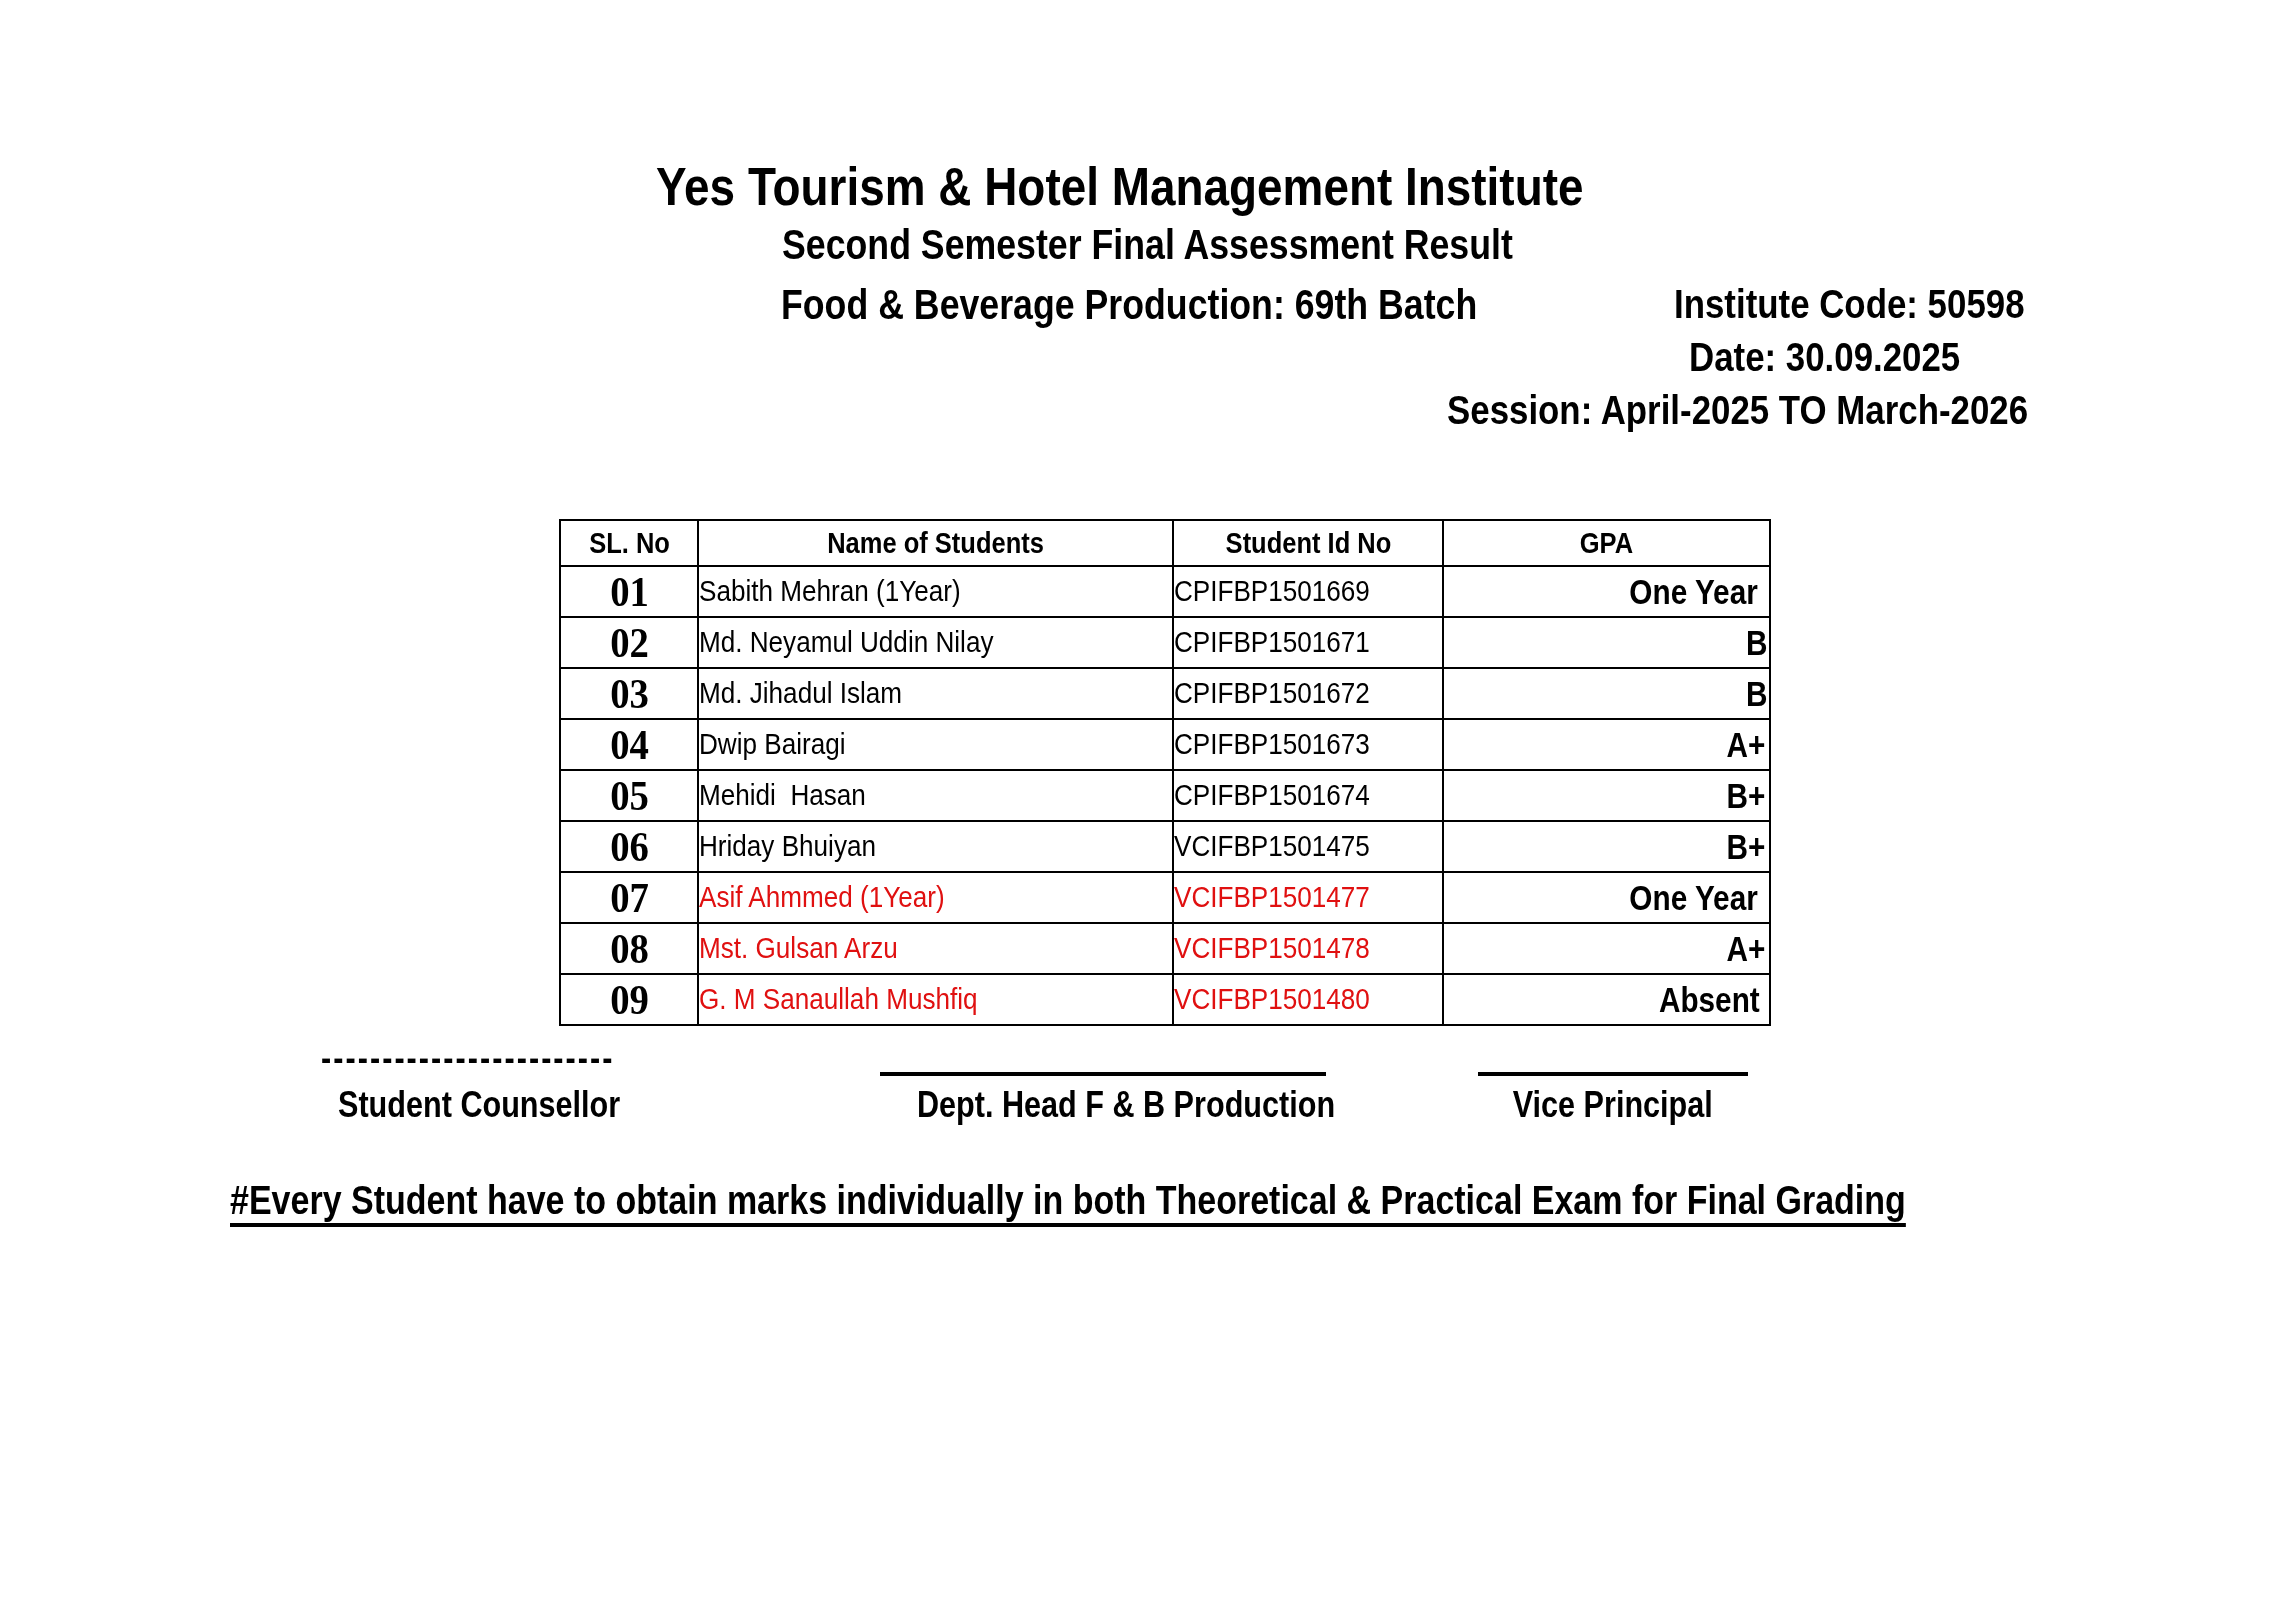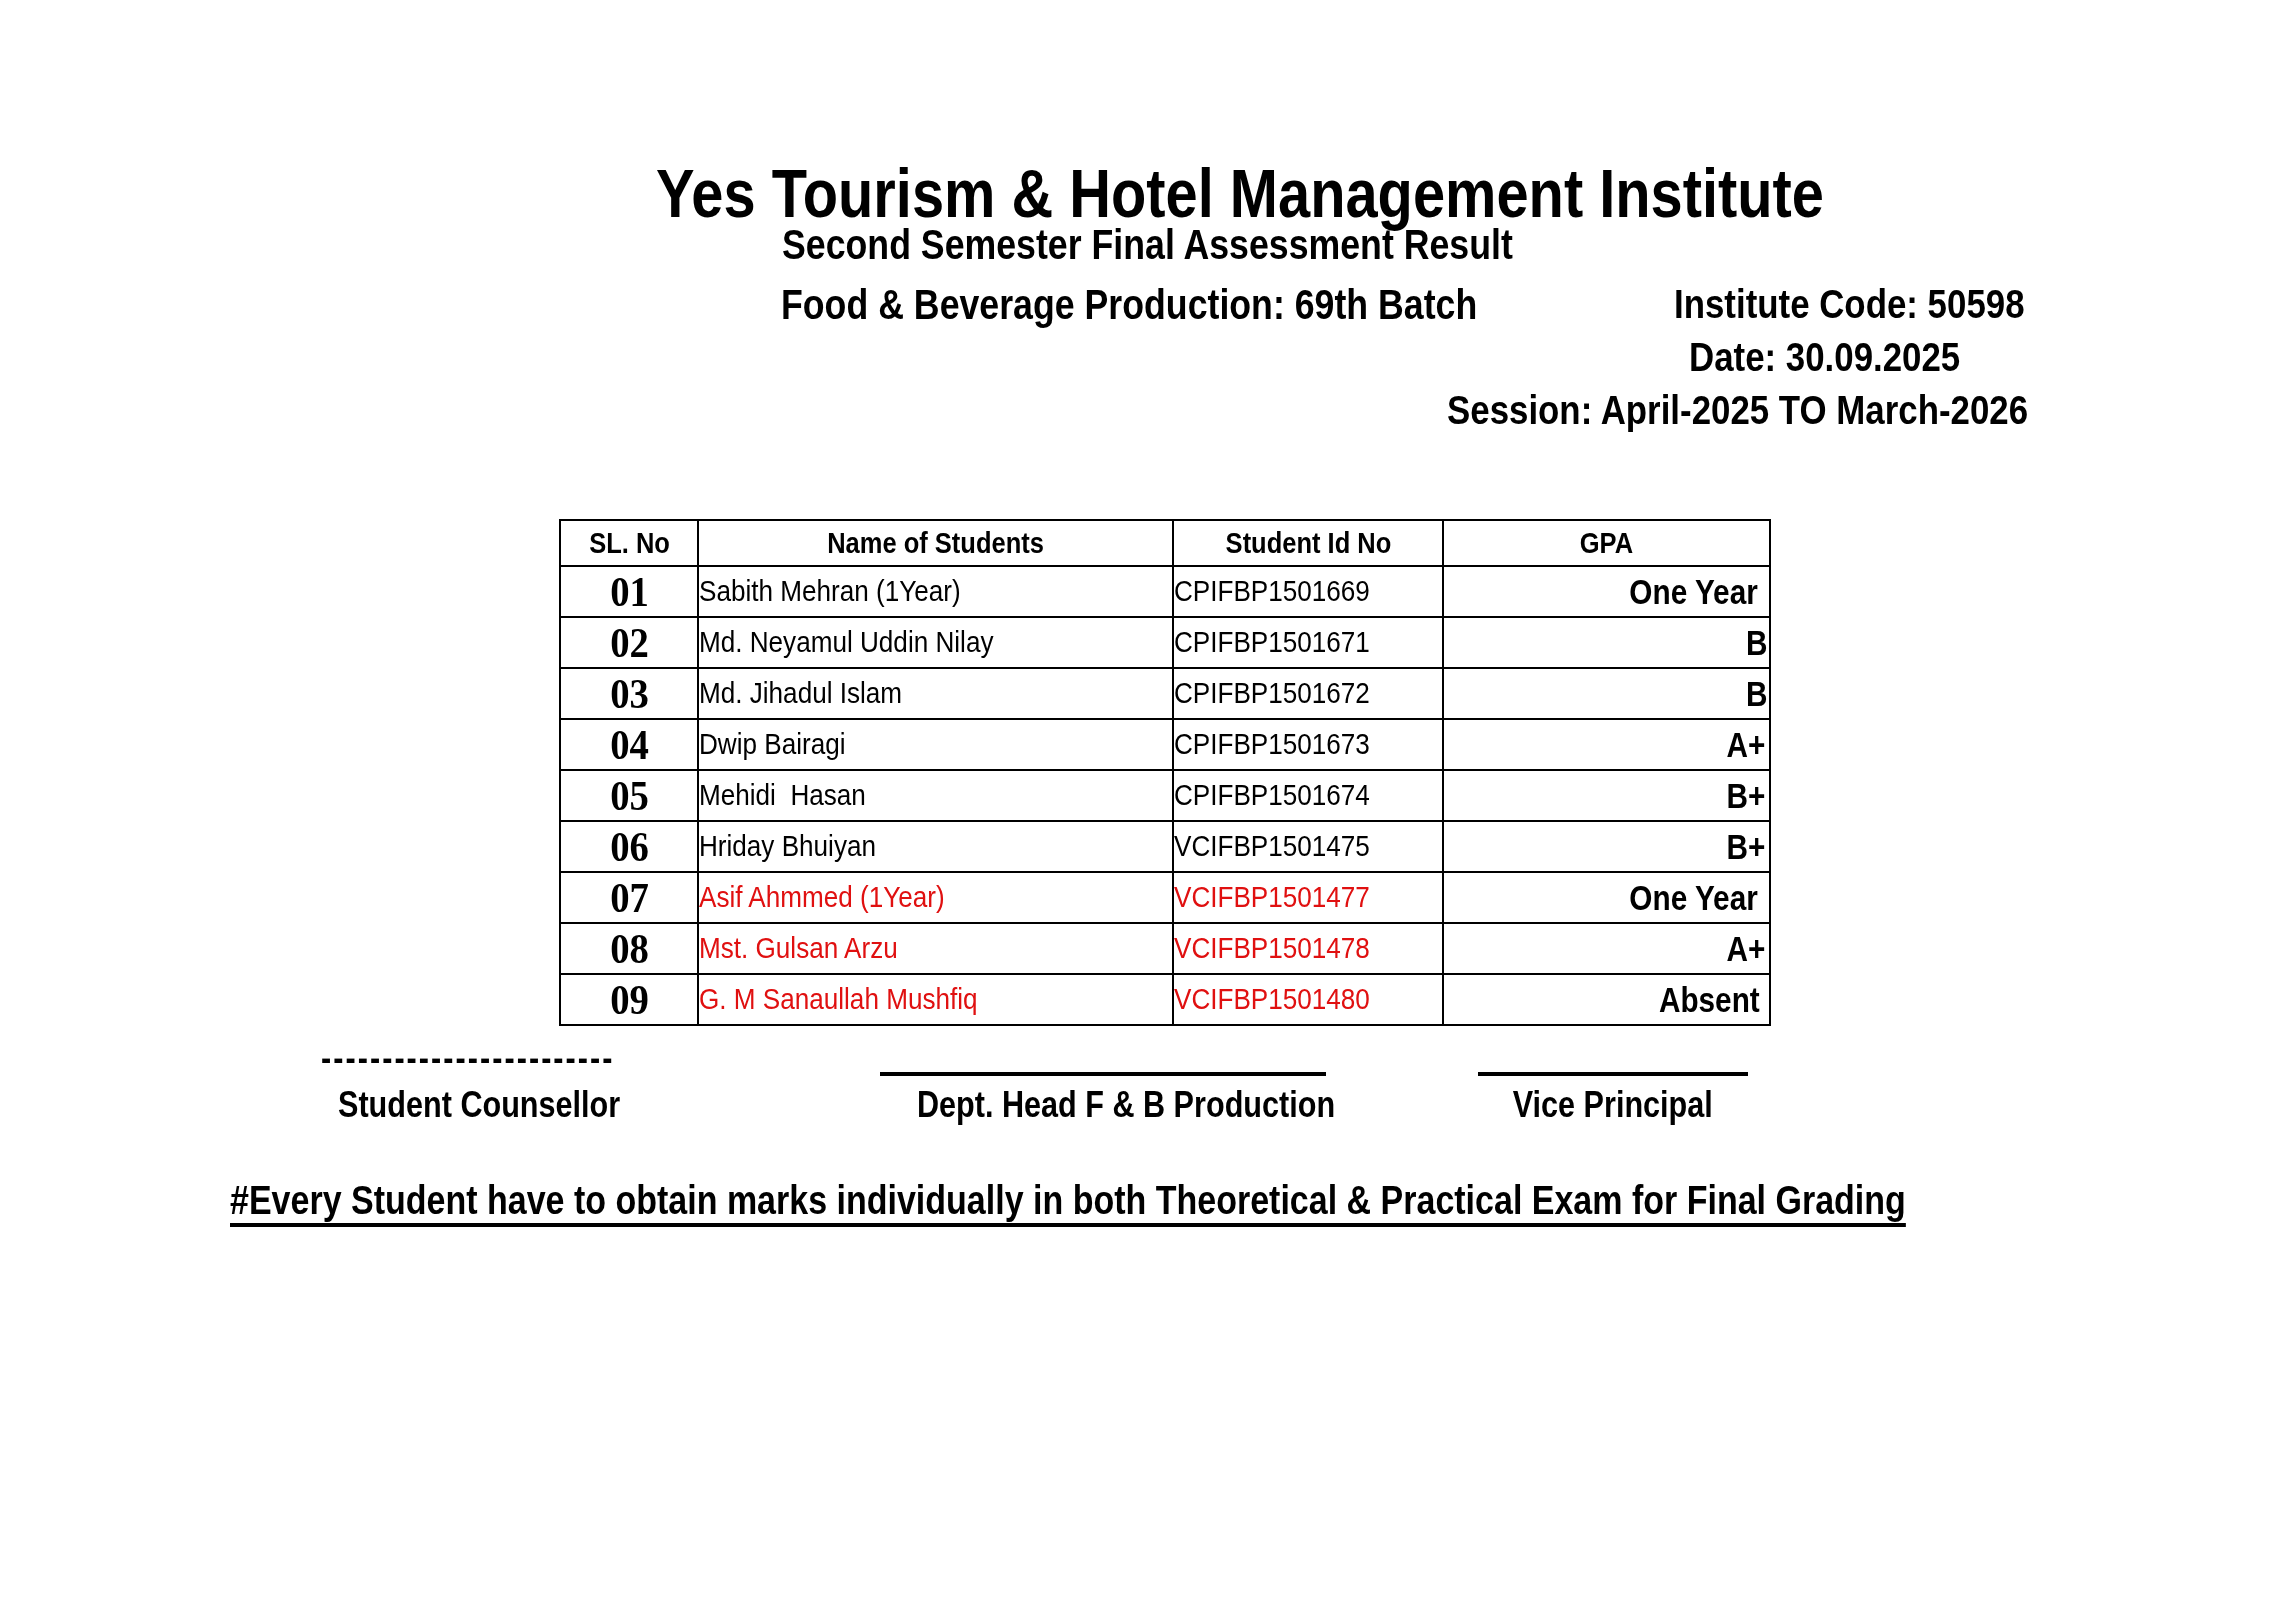--- a/index.html
+++ b/index.html
@@ -3,21 +3,21 @@
 <meta charset="utf-8">
 <style>
   html,body{margin:0;padding:0;background:#ffffff;}
   .page{position:relative;width:2293px;height:1621px;background:#ffffff;overflow:hidden;
         font-family:"Liberation Sans","DejaVu Sans",sans-serif;color:#000;}
   .t{position:absolute;white-space:pre;line-height:1.08;}
   .b{font-weight:700;}
   .sq{display:inline-block;transform:scaleX(0.85);transform-origin:0 50%;white-space:pre;}
   .sq90{display:inline-block;transform:scaleX(0.90);transform-origin:0 50%;white-space:pre;}
   .cen{transform-origin:50% 50%;}
-  .title{font-size:68px;}
+  .title{font-size:54px;}
   .h2{font-size:42px;}
   .h3{font-size:41px;text-decoration:underline;}
   
   table.results{position:absolute;left:559px;top:519px;border-collapse:collapse;table-layout:fixed;
         border:2.9px solid #000;}
   table.results th,table.results td{border:2px solid #000;border-top-width:2.9px;border-bottom-width:2.9px;
         padding:0;overflow:hidden;vertical-align:middle;}
   table.results tr{height:46px;}
   th.c-sl{width:136px;} th.c-name{width:473px;} th.c-id{width:268px;} th.c-gpa{width:325px;}
   table.results th{font-size:30px;font-weight:700;text-align:center;}

